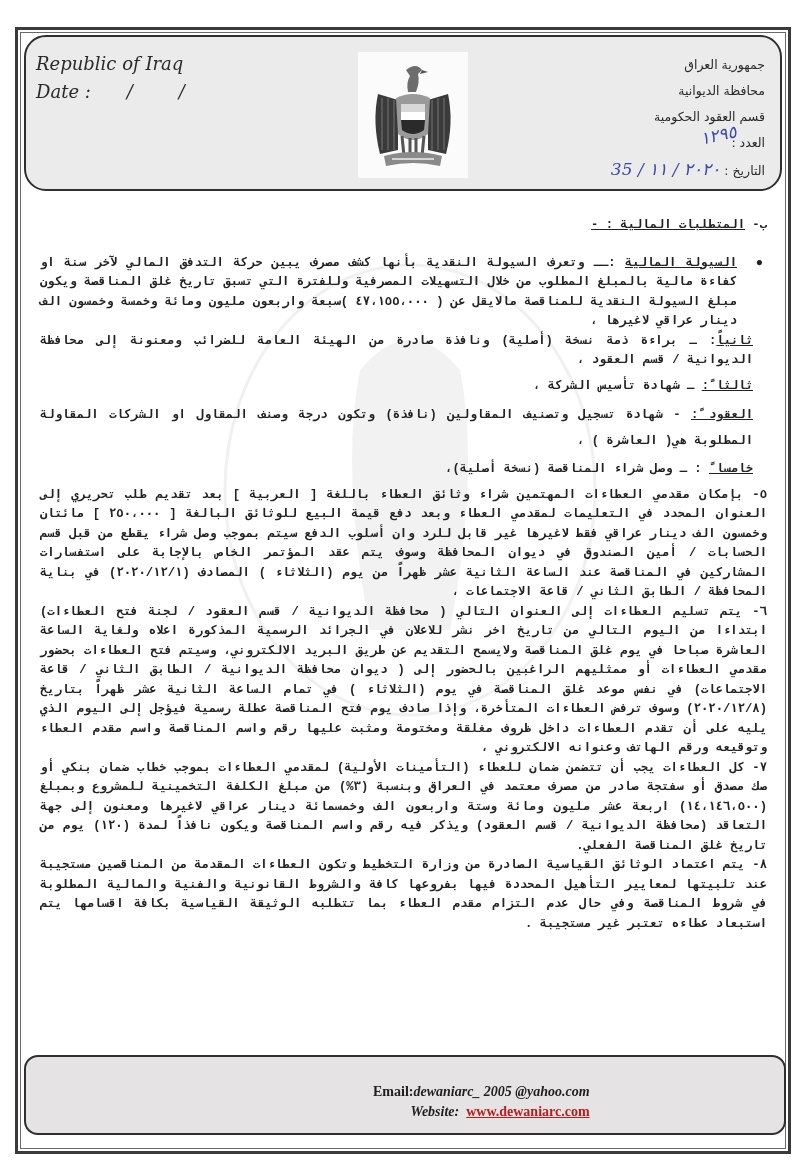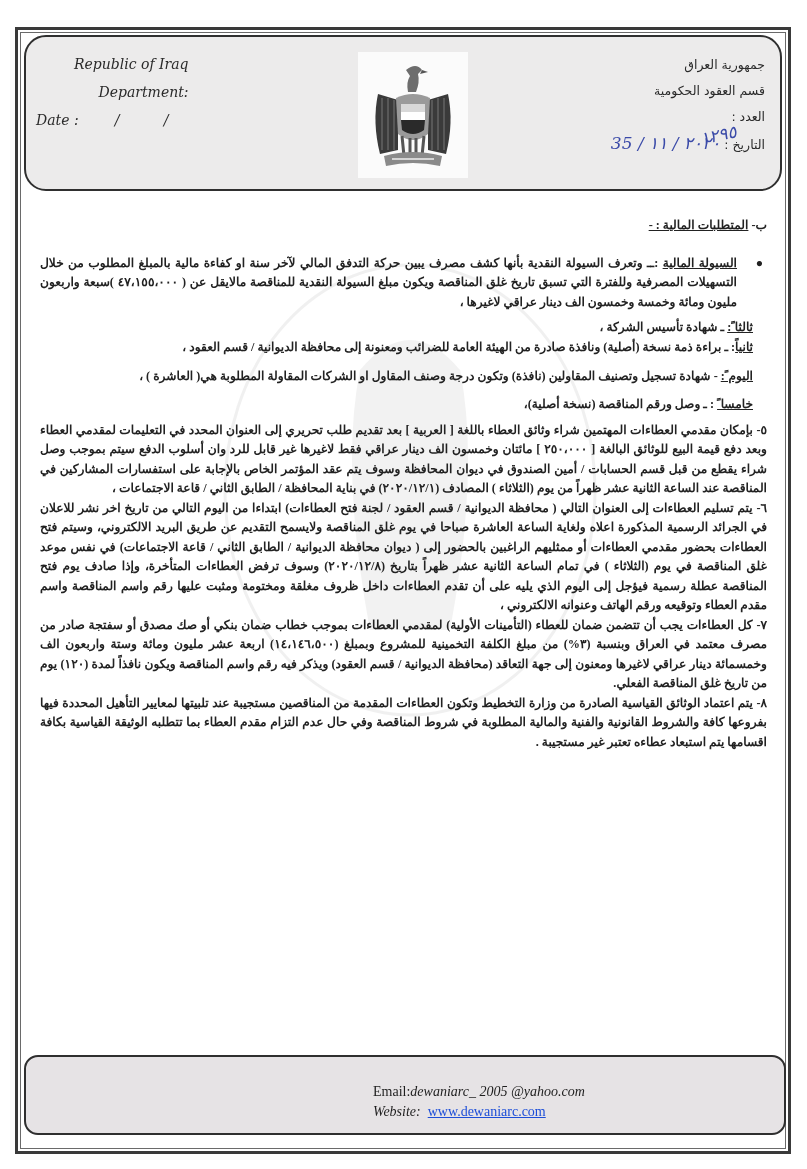--- a/index.html
+++ b/index.html
@@ -27,24 +27,23 @@
     border: 2px solid #2f2f2f;
     border-radius: 22px;
     background: #ecebeb;
     box-sizing: border-box;
   }
   .en-block {
     position: absolute;
     left: 36px; top: 50px;
     font-family: "DejaVu Serif", serif;
     font-style: italic;
-    font-size: 14px;
+    font-size: 18px;
     line-height: 28px;
     color: #2a2a2a;
-    text-align: right;
   }
   .en-block div { height: 28px; white-space: pre; }
   .date-slashes { margin-left: 36px; letter-spacing: 20px; }
   .ar-block {
     position: absolute;
     right: 42px; top: 52px;
     direction: rtl;
     text-align: right;
     font-family: "DejaVu Sans", sans-serif;
     font-size: 12.5px;
@@ -69,21 +68,21 @@
     width: 110px; height: 126px;
     background: #ffffff;
   }
   .emblem-box svg { width: 110px; height: 126px; }
 
   .body-text {
     position: absolute;
     left: 40px; right: 40px; top: 216px;
     direction: rtl;
     text-align: right;
-    font-family: Liberation Serif, serif;
+    font-family: Liberation Mono, monospace;
     font-weight: bold;
     font-size: 12.2px;
     line-height: 19.5px;
     color: #222;
   }
   .body-text p { margin: 0; }
   .u { text-decoration: underline; }
   .sec-heading { margin-top: 0 !important; }
   .gap-s { margin-top: 18px !important; }
   .gap-m { margin-top: 14px !important; }
@@ -109,39 +108,39 @@
     width: 762px; height: 80px;
     border: 2px solid #2f2f2f;
     border-radius: 14px;
     background: #e6e3e5;
     box-sizing: border-box;
   }
   .footer-text {
     position: absolute;
     left: 373px; top: 1082px;
     font-family: "Liberation Serif", serif;
-    font-weight: normal;
+    font-weight: bold;
     font-size: 14px;
     line-height: 20px;
     color: #1e1e1e;
+    text-align: right;
   }
   .footer-text .lbl-it { font-style: italic; }
   .footer-text .val-it { font-style: italic; }
-  .footer-text a { color: #1d4ed8; text-decoration: underline; }
+  .footer-text a { color: #b91c1c; text-decoration: underline; }
 </style>
 </head>
 <body>
 
 <div class="page-frame"></div>
 
 <div class="header-box"></div>
 
 <div class="en-block">
   <div>Republic of Iraq</div>
-  <div>Department:</div>
   <div><span>Date :</span><span class="date-slashes">/ /</span></div>
 </div>
 
 <div class="emblem-box">
   <svg viewBox="0 0 110 126">
     <rect x="0" y="0" width="110" height="126" fill="#fbfbfb"></rect>
 
     <path d="M20 42 Q14 70 22 102 L40 98 L40 48 Z" fill="#3a3a3a"></path>
     <path d="M90 42 Q96 70 88 102 L70 98 L70 48 Z" fill="#3a3a3a"></path>
     <path d="M24 46 L24 98 M30 46 L30 98 M36 48 L36 98" stroke="#777" stroke-width="1"></path>
@@ -157,20 +156,21 @@
 
     <path d="M44 84 L46 104 M52 86 L52 106 M58 86 L58 106 M66 84 L64 104" stroke="#555" stroke-width="3"></path>
 
     <path d="M26 104 Q55 96 84 104 L82 114 Q55 108 28 114 Z" fill="#8a8a8a"></path>
     <path d="M34 107 L76 107" stroke="#eee" stroke-width="1.5"></path>
   </svg>
 </div>
 
 <div class="ar-block">
   <div>جمهورية العراق</div>
+  <div>محافظة الديوانية</div>
   <div>قسم العقود الحكومية</div>
   <div><span>العدد :</span></div>
   <div><span>التاريخ :</span> <span class="handwritten">٢٠٢٠ / ١١ / 35</span></div>
 </div>
 <div class="hw-number handwritten">١٢٩٥</div>
 
 <svg class="watermark" viewBox="0 0 400 480">
   <ellipse cx="200" cy="240" rx="185" ry="225" fill="none" stroke="#888" stroke-width="3"></ellipse>
   <path d="M150 120 Q200 60 250 120 Q270 220 240 380 L160 380 Q130 220 150 120 Z" fill="#999"></path>
 </svg>
@@ -178,31 +178,31 @@
 <div class="body-text">
   <p class="sec-heading">
     <span>ب-</span>
     <span class="u">المتطلبات المالية : -</span>
   </p>
   <p class="bullet-item gap-s">
     <span class="bullet-dot">●</span>
     <span class="u">السيولة المالية</span><span> :ــ وتعرف السيولة النقدية بأنها كشف مصرف يبين حركة التدفق المالي لآخر سنة او كفاءة مالية بالمبلغ المطلوب من خلال التسهيلات المصرفية وللفترة التي تسبق تاريخ غلق المناقصة ويكون مبلغ السيولة النقدية للمناقصة مالايقل عن ( ٤٧،١٥٥،٠٠٠ )سبعة واربعون مليون ومائة وخمسة وخمسون الف دينار عراقي لاغيرها ،</span>
   </p>
 
+  <p class="indent">
+    <span class="u">ثانياً</span><span>: ـ براءة ذمة نسخة (أصلية) ونافذة صادرة من الهيئة العامة للضرائب ومعنونة إلى محافظة الديوانية / قسم العقود ،</span>
+  </p>
   <p class="indent gap-t">
     <span class="u">ثالثا ً:</span><span> ـ شهادة تأسيس الشركة ،</span>
   </p>
-  <p class="indent">
-    <span class="u">ثانياً</span><span>: ـ براءة ذمة نسخة (أصلية) ونافذة صادرة من الهيئة العامة للضرائب ومعنونة إلى محافظة الديوانية / قسم العقود ،</span>
-  </p>
   <p class="indent gap-t" style="line-height:26px">
-    <span class="u">اليوم ً:</span><span> - شهادة تسجيل وتصنيف المقاولين (نافذة) وتكون درجة وصنف المقاول او الشركات المقاولة المطلوبة هي( العاشرة ) ،</span>
+    <span class="u">العقود ً:</span><span> - شهادة تسجيل وتصنيف المقاولين (نافذة) وتكون درجة وصنف المقاول او الشركات المقاولة المطلوبة هي( العاشرة ) ،</span>
   </p>
   <p class="indent gap-t">
-    <span class="u">خامسا ً</span><span> : ـ وصل ورقم المناقصة (نسخة أصلية)،</span>
+    <span class="u">خامسا ً</span><span> : ـ وصل شراء المناقصة (نسخة أصلية)،</span>
   </p>
 
   <p class="numbered gap-t">
     <span>٥-</span>
     <span>بإمكان مقدمي العطاءات المهتمين شراء وثائق العطاء باللغة [ العربية ] بعد تقديم طلب تحريري إلى العنوان المحدد في التعليمات لمقدمي العطاء وبعد دفع قيمة البيع للوثائق البالغة [ ٢٥٠،٠٠٠ ] مائتان وخمسون الف دينار عراقي فقط لاغيرها غير قابل للرد وان أسلوب الدفع سيتم بموجب وصل شراء يقطع من قبل قسم الحسابات / أمين الصندوق في ديوان المحافظة وسوف يتم عقد المؤتمر الخاص بالإجابة على استفسارات المشاركين في المناقصة عند الساعة الثانية عشر ظهراً من يوم (الثلاثاء ) المصادف (٢٠٢٠/١٢/١) في بناية المحافظة / الطابق الثاني / قاعة الاجتماعات ،</span>
   </p>
   <p class="numbered">
     <span>٦-</span>
     <span>يتم تسليم العطاءات إلى العنوان التالي ( محافظة الديوانية / قسم العقود / لجنة فتح العطاءات) ابتداءا من اليوم التالي من تاريخ اخر نشر للاعلان في الجرائد الرسمية المذكورة اعلاه ولغاية الساعة العاشرة صباحا في يوم غلق المناقصة ولايسمح التقديم عن طريق البريد الالكتروني، وسيتم فتح العطاءات بحضور مقدمي العطاءات أو ممثليهم الراغبين بالحضور إلى ( ديوان محافظة الديوانية / الطابق الثاني / قاعة الاجتماعات) في نفس موعد غلق المناقصة في يوم (الثلاثاء ) في تمام الساعة الثانية عشر ظهراً بتاريخ (٢٠٢٠/١٢/٨) وسوف ترفض العطاءات المتأخرة، وإذا صادف يوم فتح المناقصة عطلة رسمية فيؤجل إلى اليوم الذي يليه على أن تقدم العطاءات داخل ظروف مغلقة ومختومة ومثبت عليها رقم واسم المناقصة واسم مقدم العطاء وتوقيعه ورقم الهاتف وعنوانه الالكتروني ،</span>
   </p>

